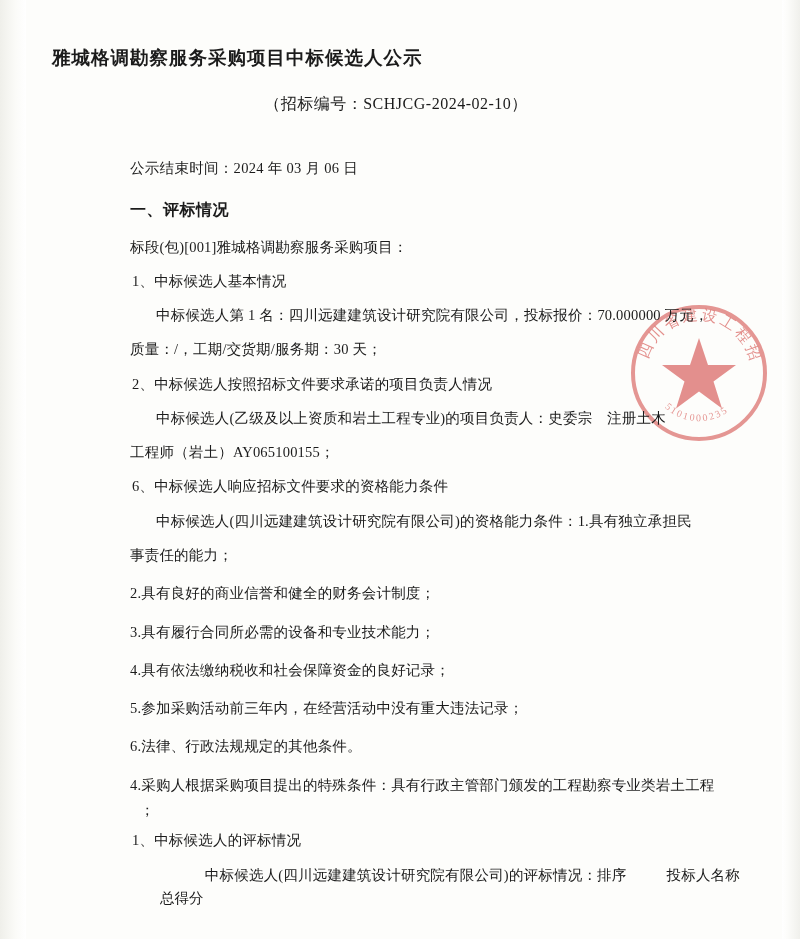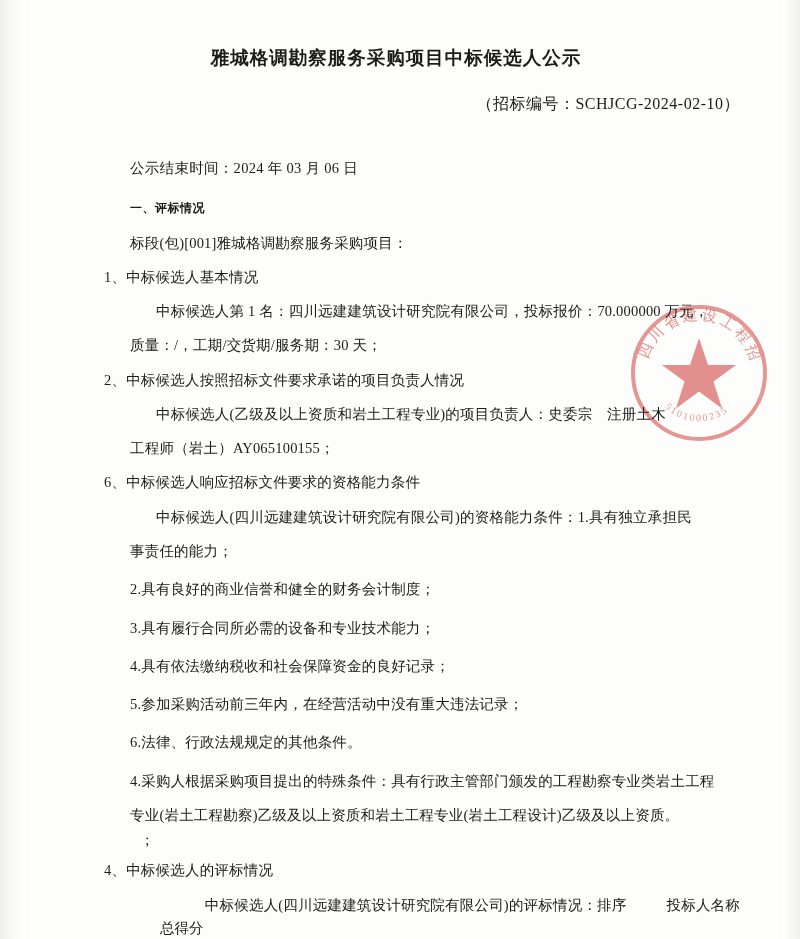--- a/index.html
+++ b/index.html
@@ -37,51 +37,51 @@
     width: 18px;
     background: linear-gradient(to left, #f0f0ec 0%, #fcfcfa 70%, #ffffff 100%);
     pointer-events: none;
   }
   .content {
     position: relative;
     z-index: 3;
     padding: 30px 60px 0 52px;
   }
   .doc-title {
-    text-align: center;
+    text-align: left;
     font-size: 18.5px;
     font-weight: bold;
     letter-spacing: 1px;
     margin: 14px 0 0 0;
     line-height: 1.6;
   }
   .doc-subtitle {
-    text-align: right;
+    text-align: center;
     font-size: 16px;
     margin: 20px 0 0 0;
     letter-spacing: 0.5px;
   }
   .meta-line {
     font-size: 14.5px;
     margin: 44px 0 0 78px;
     letter-spacing: 0.3px;
   }
   .section-heading {
-    font-size: 12px;
+    font-size: 16px;
     font-weight: bold;
     margin: 22px 0 0 78px;
     letter-spacing: 0.5px;
   }
   .para {
     font-size: 14.5px;
     line-height: 1.95;
     margin: 12px 0 0 78px;
     letter-spacing: 0.2px;
   }
-  .para.indent1 { margin-left: 52px; }
+  .para.indent1 { margin-left: 80px; }
   .para.indent2 { margin-left: 104px; }
   .para.flush { margin-left: 78px; }
   .para.tight { margin-top: 6px; }
   .list-item {
     font-size: 14.5px;
     line-height: 1.95;
     margin: 10px 0 0 78px;
     letter-spacing: 0.2px;
   }
   .semi-only {
@@ -156,24 +156,23 @@
     <div class="para indent2 tight">中标候选人(四川远建建筑设计研究院有限公司)的资格能力条件：1.具有独立承担民</div>
     <div class="para flush tight">事责任的能力；</div>
 
     <div class="list-item">2.具有良好的商业信誉和健全的财务会计制度；</div>
     <div class="list-item">3.具有履行合同所必需的设备和专业技术能力；</div>
     <div class="list-item">4.具有依法缴纳税收和社会保障资金的良好记录；</div>
     <div class="list-item">5.参加采购活动前三年内，在经营活动中没有重大违法记录；</div>
     <div class="list-item">6.法律、行政法规规定的其他条件。</div>
 
     <div class="list-item">4.采购人根据采购项目提出的特殊条件：具有行政主管部门颁发的工程勘察专业类岩土工程</div>
-    <div class="para flush tight">专业(岩土工程勘察)乙级及以上资质和岩土工程专业(岩土工程设计)乙级及以上资质。</div>
     <div class="semi-only">；</div>
 
-    <div class="para indent1 tight">4、中标候选人的评标情况</div>
+    <div class="para indent1 tight">1、中标候选人的评标情况</div>
 
     <div class="eval-head-row">
       <span>中标候选人(四川远建建筑设计研究院有限公司)的评标情况：排序</span><span class="gap"></span><span>投标人名称</span>
     </div>
     <div class="score-head">总得分</div>
 
   </div>
 </div>
 
 </body></html>

